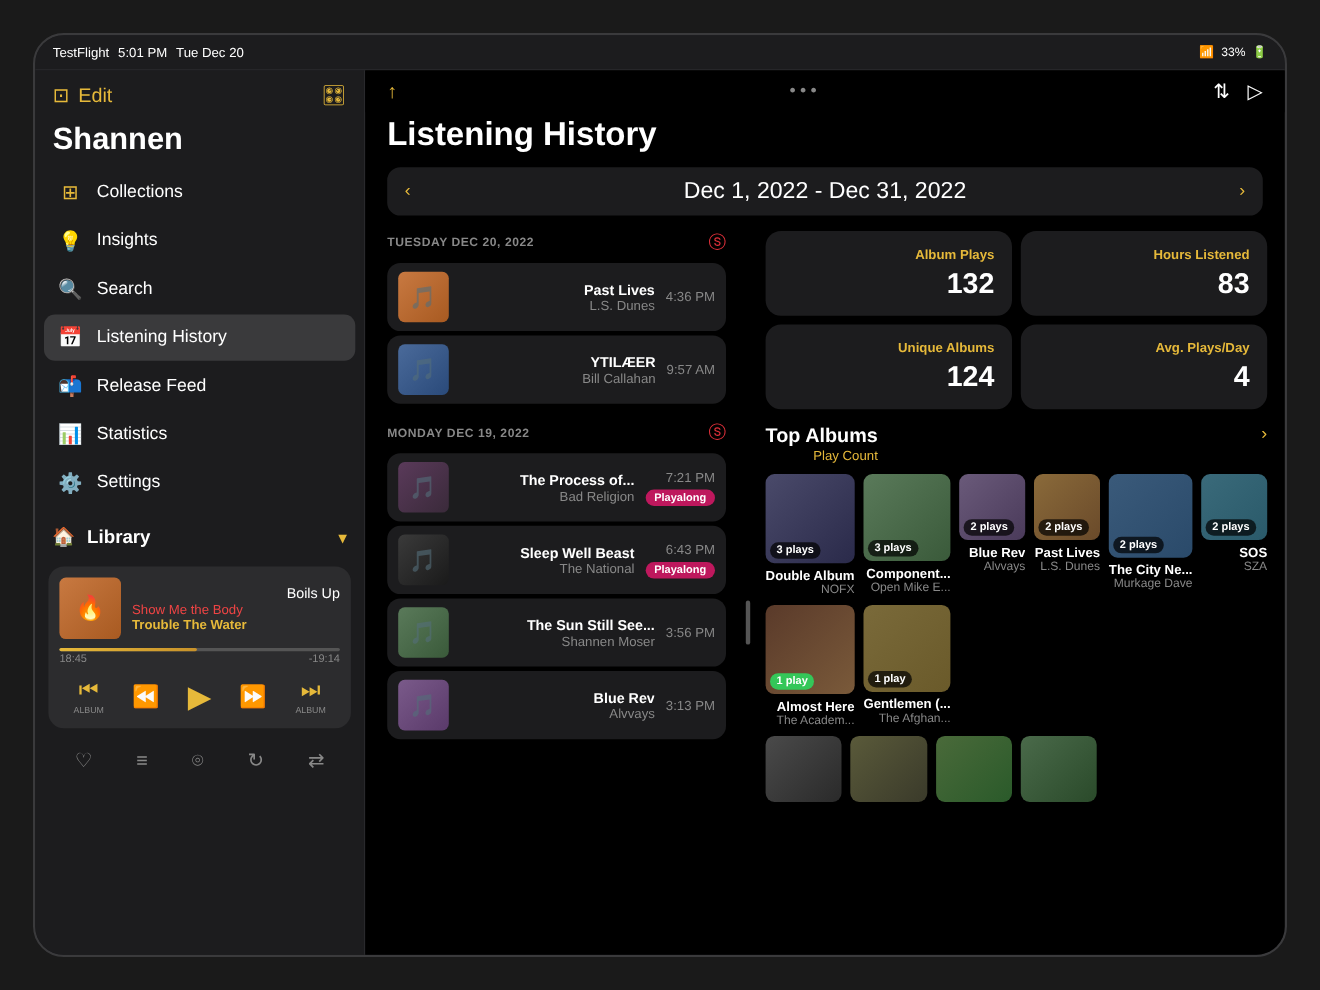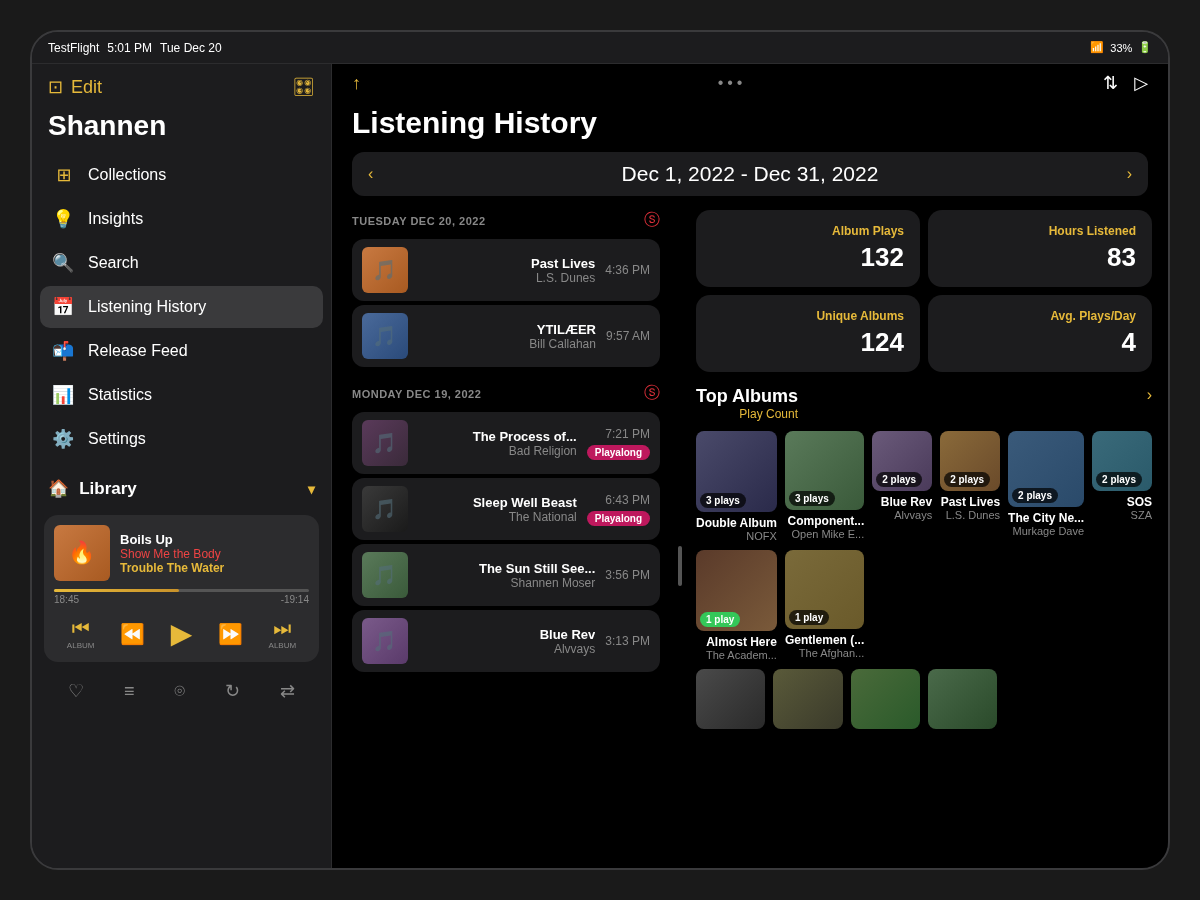--- a/index.html
+++ b/index.html
@@ -131,25 +131,26 @@
       background: #3d2a1a;
       flex-shrink: 0;
       display: flex;
       align-items: center;
       justify-content: center;
       font-size: 20px;
     }
     .now-playing-info { flex: 1; min-width: 0; }
     .now-playing-track {
       font-size: 13px;
-      font-weight: 700;
+      font-weight: 400;
       color: #ffffff;
       white-space: nowrap;
       overflow: hidden;
       text-overflow: ellipsis;
+      text-align: right;
     }
     .now-playing-artist {
       font-size: 12px;
       color: #ef4444;
     }
     .now-playing-album {
       font-size: 12px;
       color: #e6b93a;
       font-weight: 600;
       white-space: nowrap;

